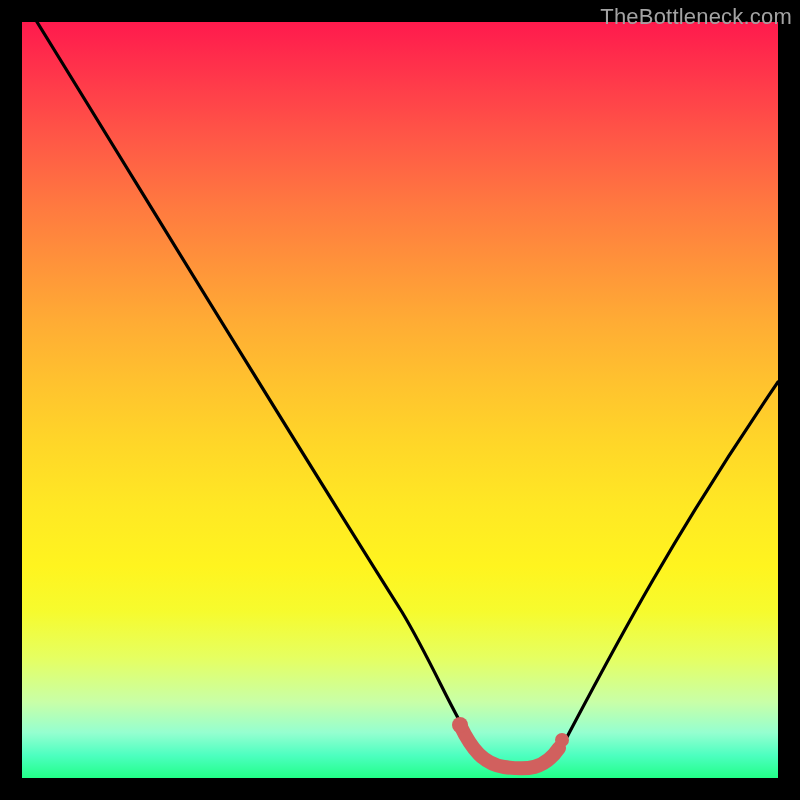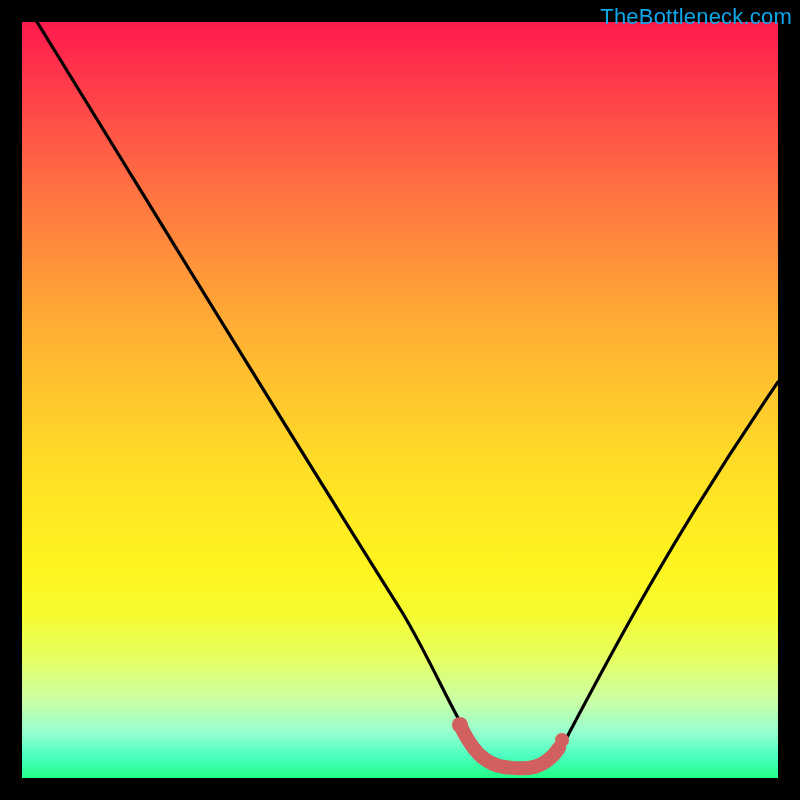--- a/index.html
+++ b/index.html
@@ -57,21 +57,21 @@
     position: absolute;
     left: 0; top: 0;
     width: 756px;
     height: 756px;
     pointer-events: none;
   }
   .watermark {
     position: absolute;
     top: 4px;
     right: 8px;
-    color: #0ea5e9;
+    color: #a3a3a3;
     font-size: 22px;
     font-weight: 500;
     letter-spacing: 0.2px;
   }
 </style>
 </head>
 <body>
 
 <div class="frame">
   <div class="plot">

